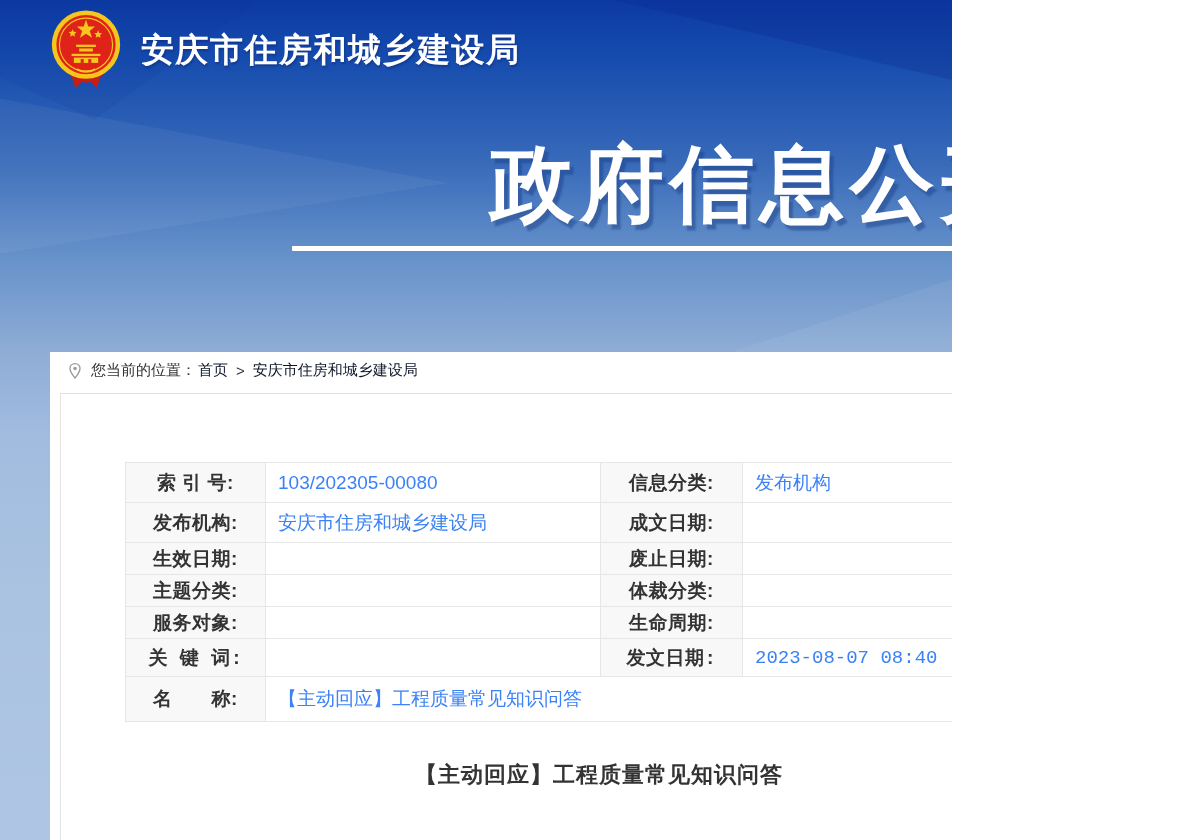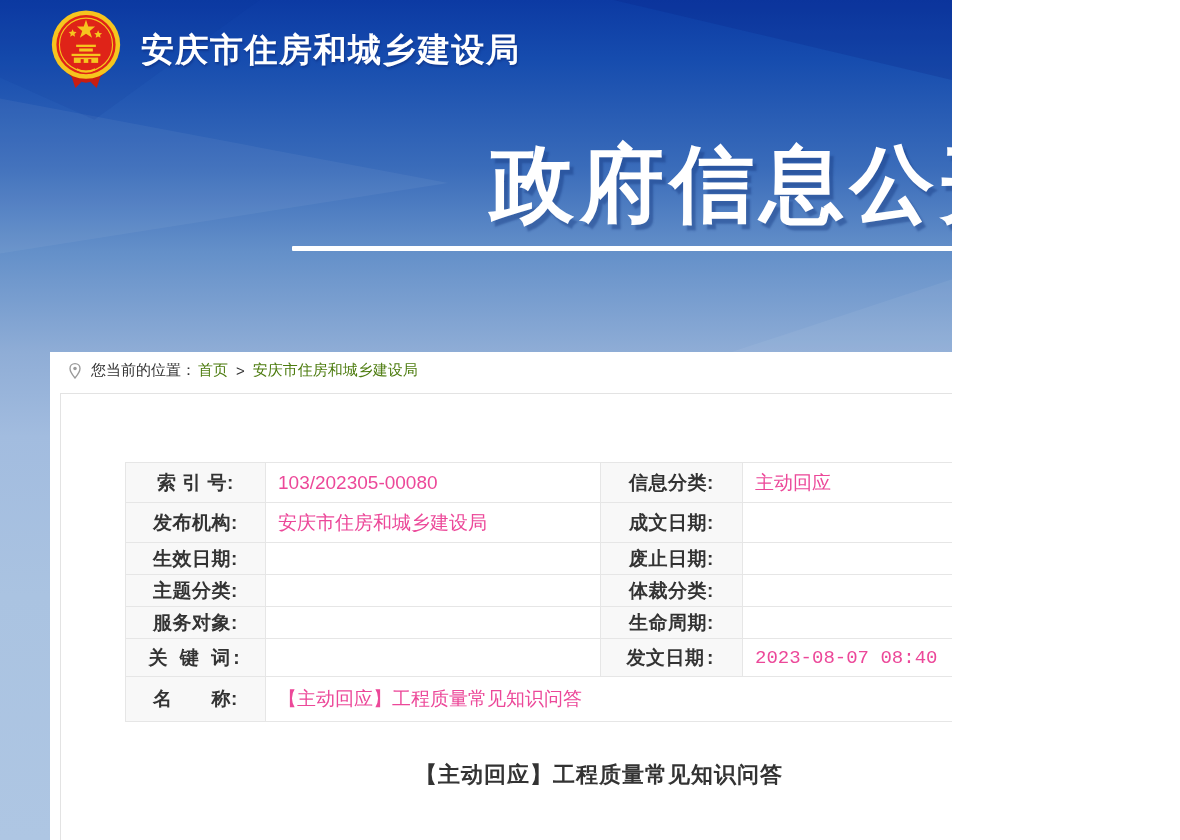--- a/index.html
+++ b/index.html
@@ -59,21 +59,21 @@
     position: absolute; top: 352px; left: 50px;
     width: 1097px; height: 500px;
     background: #ffffff;
   }
   .breadcrumb {
     display: flex; align-items: center;
     padding: 9px 0 13px 17px;
     font-size: 15px; color: #333;
   }
   .breadcrumb .pin { display: inline-flex; margin-right: 8px; }
-  .breadcrumb a { color: #4d7c0f; text-decoration: none; cursor: pointer; }
+  .breadcrumb a { color: #0f172a; text-decoration: none; cursor: pointer; }
   .breadcrumb .sep { margin: 0 8px; color: #333; }
   .crumb-prefix { margin-right: 2px; }
 
   .inner-box {
     margin: 0 9px 0 10px;
     border: 1px solid #e3e3e3;
     height: 452px;
     background: #ffffff;
   }
   table.meta {
@@ -87,21 +87,21 @@
     border: 1px solid #e6e6e6;
     vertical-align: middle;
     overflow: hidden; white-space: nowrap;
   }
   td.lbl {
     background: #f8f8f8;
     font-weight: bold; color: #333;
     text-align: center;
     letter-spacing: 0.5px;
   }
-  td.val { padding-left: 12px; color: #ec4899; margin-top: 40px; }
+  td.val { padding-left: 12px; color: #3b82f6; margin-top: 40px; }
   tr.r1 td, tr.r2 td, tr.r3 td { height: 40px; }
   tr.r4 td, tr.r5 td, tr.r6 td { height: 32px; }
   tr.r7 td { height: 38px; font-family: Liberation Mono, monospace; }
   tr.r8 td { height: 45px; }
 
   .article-title {
     margin-top: 38px;
     text-align: center;
     font-size: 22px; font-weight: bold; color: #333;
     letter-spacing: 1px;
@@ -170,21 +170,21 @@
           <col style="width:140px">
             <col style="width:335px">
             <col style="width:142px">
             <col style="width:328px">
         </colgroup>
         <tbody>
           <tr class="r1">
             <td class="lbl">索 引 号:</td>
             <td class="val">103/202305-00080</td>
             <td class="lbl">信息分类:</td>
-            <td class="val">主动回应</td>
+            <td class="val">发布机构</td>
           </tr>
           <tr class="r3">
             <td class="lbl">发布机构:</td>
             <td class="val">安庆市住房和城乡建设局</td>
             <td class="lbl">成文日期:</td>
             <td class="val"></td>
           </tr>
           <tr class="r4">
             <td class="lbl">生效日期:</td>
             <td class="val"></td>

